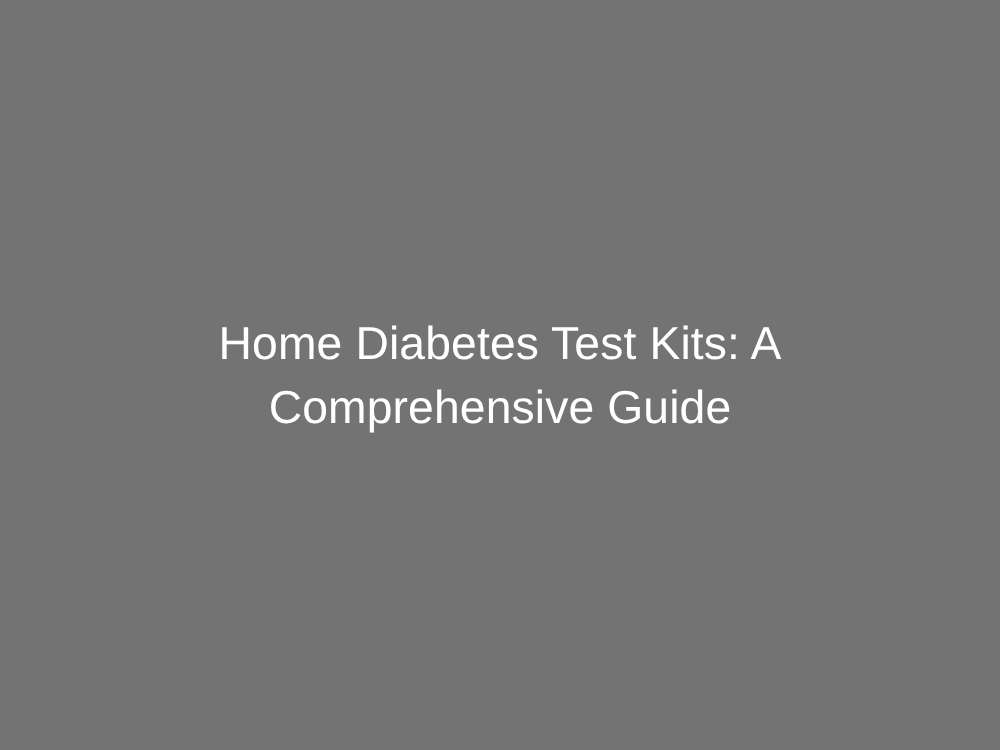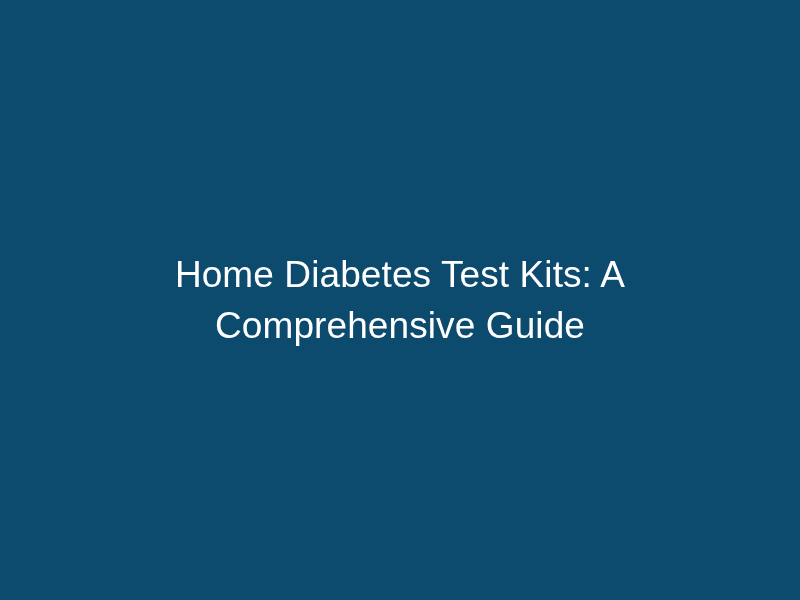--- a/index.html
+++ b/index.html
@@ -15,21 +15,21 @@
     font-family: "Liberation Sans", sans-serif;
     background: #fb6361;
   }
 
   
   .placeholder-card {
     position: relative;
     box-sizing: border-box;
     width: 800px;
     height: 600px;
-    background-color: #0c4a6e;
+    background-color: #737373;
     display: flex;
     align-items: center;
     justify-content: center;
   }
 
   
   .title-block {
     width: 640px;
     text-align: center;
     padding: 0;

